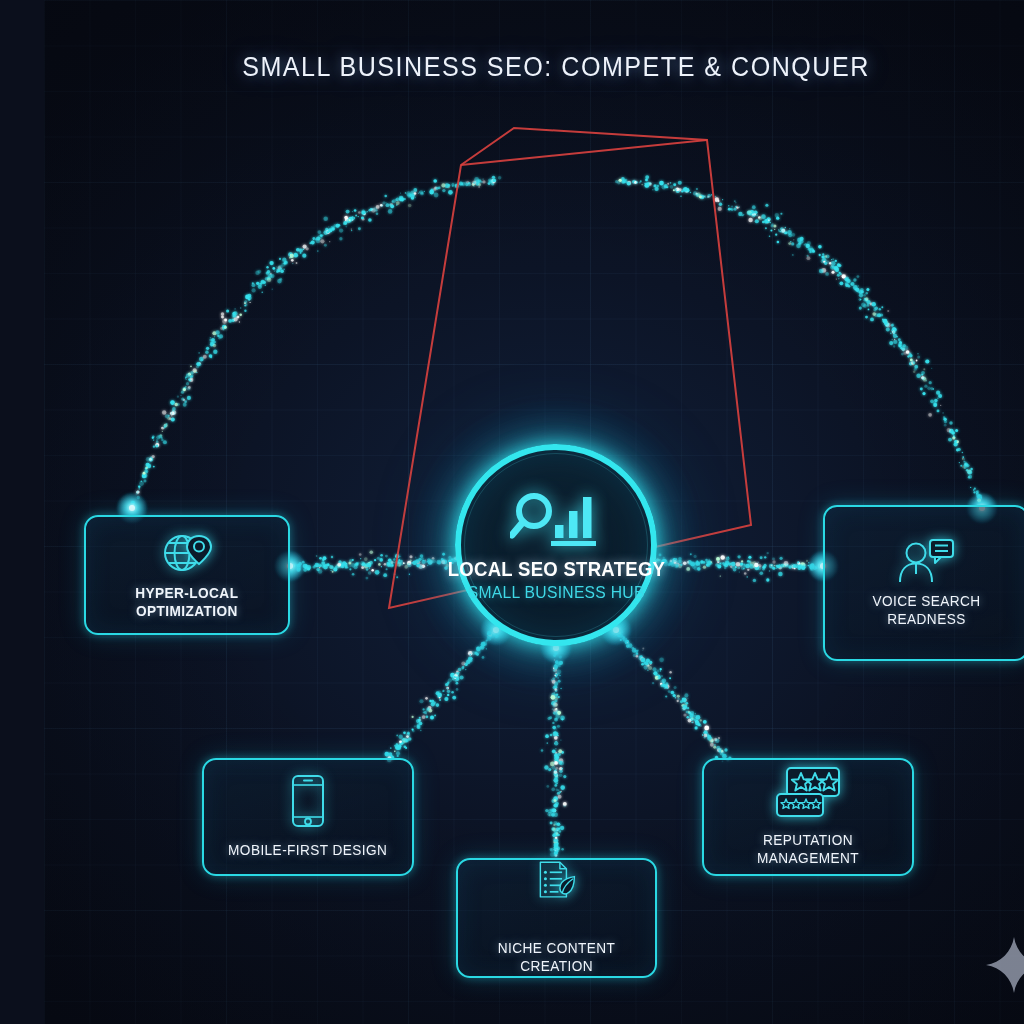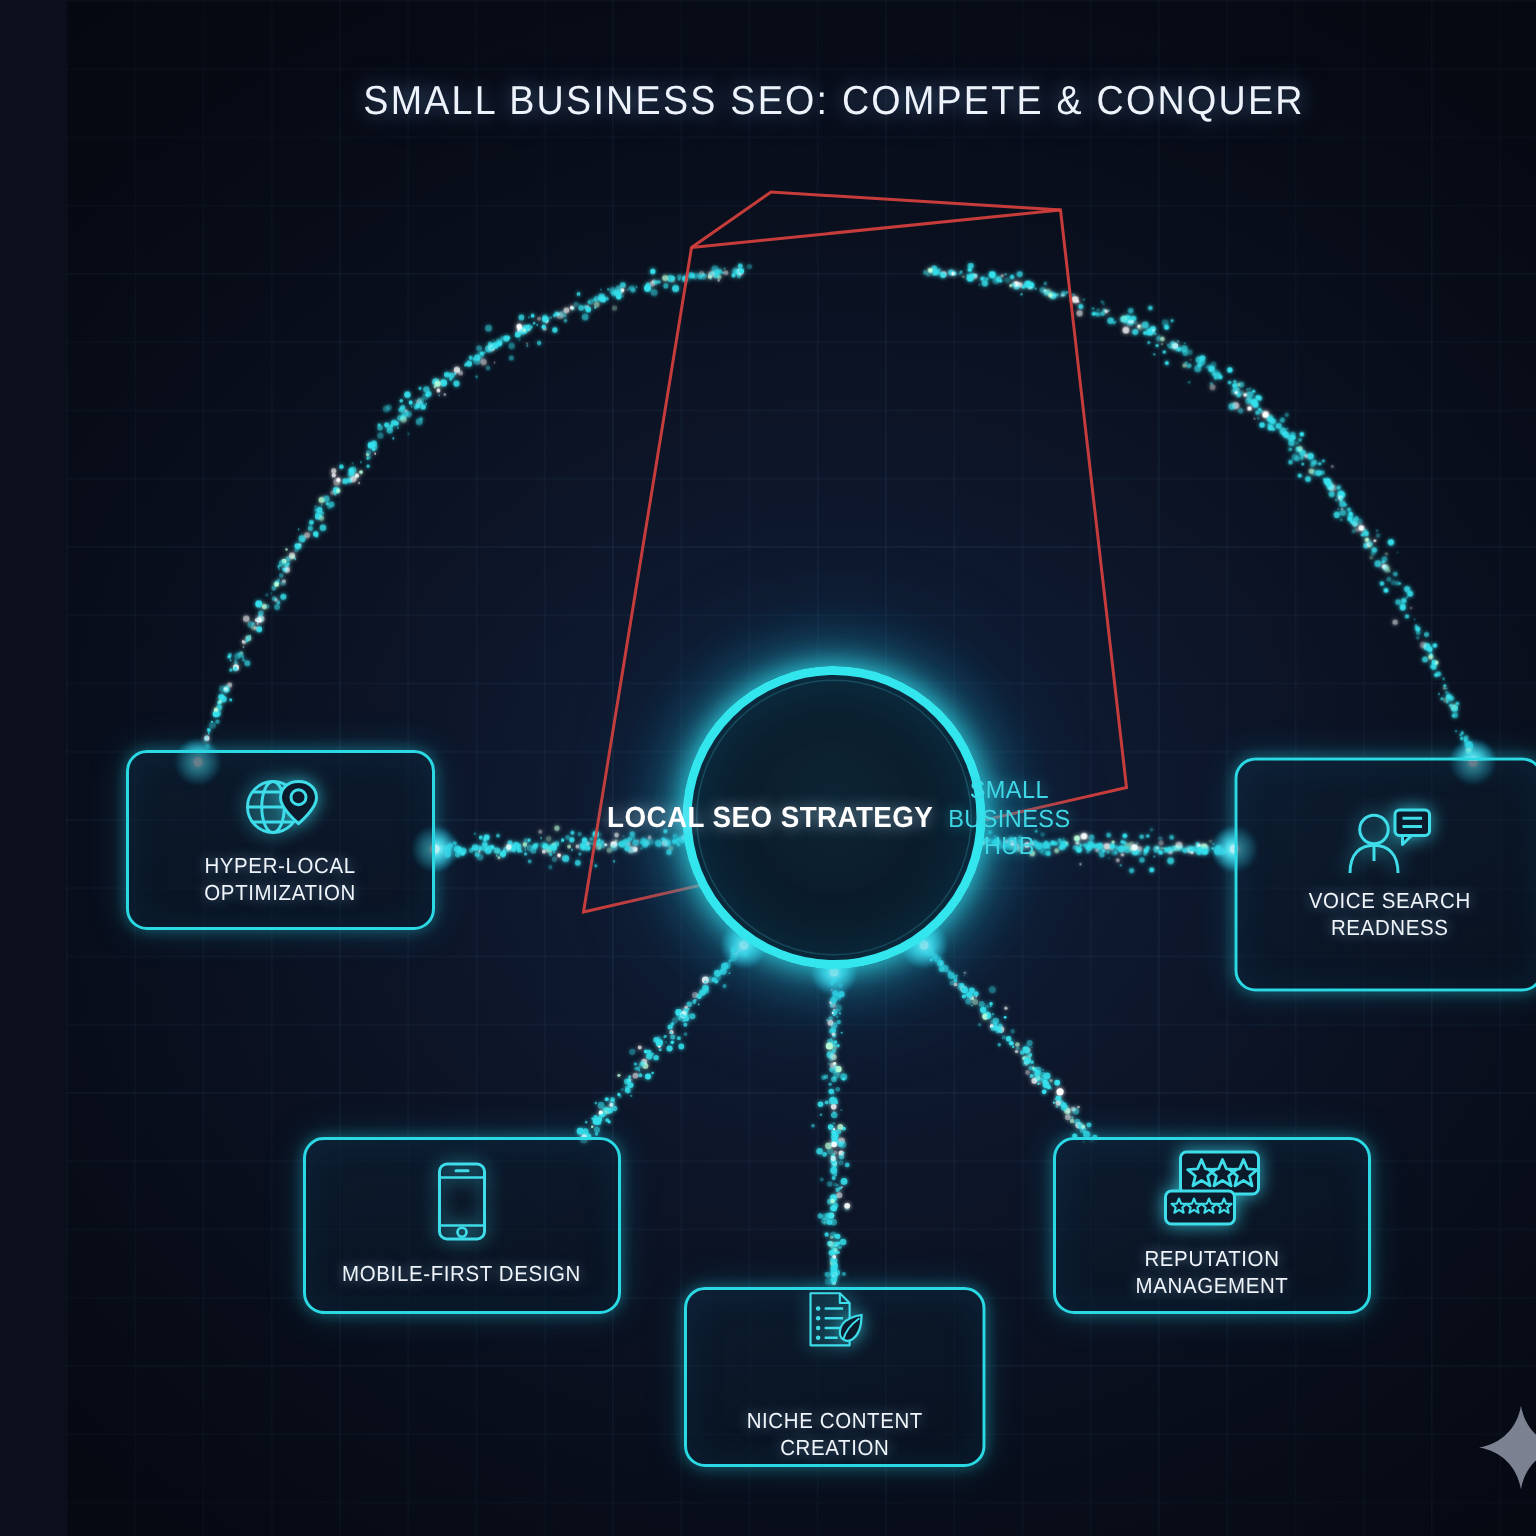--- a/index.html
+++ b/index.html
@@ -85,21 +85,21 @@
       inset 0 0 40px rgba(18,120,160,0.32);
   }
   .hub-inner-ring {
     position:absolute; left:-92px; top:-92px;
     width:184px; height:184px; border-radius:50%;
     border:1px solid rgba(80,220,235,0.2);
   }
   .hub-content {
     position:absolute; left:-100px; top:-100px;
     width:200px; height:200px;
-    display:flex; flex-direction:row;
+    display:flex; flex-direction:column;
     align-items:center; justify-content:center;
     gap:2px;
   }
   .hub-icon { margin-bottom:6px; filter:drop-shadow(0 0 8px rgba(60,225,240,0.85)); }
   .hub-title {
     font-size:19.5px; font-weight:700; color:#ffffff;
     letter-spacing:0.3px; line-height:1.05;
     font-family:"Liberation Sans Narrow","Liberation Sans",sans-serif;
     transform:scaleX(0.95);
     text-shadow:0 0 10px rgba(190,230,255,0.65);
@@ -134,21 +134,21 @@
     color:#f0f5fb;
     text-align:center;
     letter-spacing:0.45px;
     line-height:1.24;
     font-family:"Liberation Sans Narrow","Liberation Sans",sans-serif;
     transform:scaleX(0.94);
     text-shadow:0 0 9px rgba(170,215,250,0.55);
     white-space:pre-line;
   }
   
-  #node-hyper-local      { left:40px;  top:500px; width:206px; height:120px; }
+  #node-hyper-local      { left:40px;  top:515px; width:206px; height:120px;font-weight:bold; }
   #node-voice-search     { left:779px; top:505px; width:206px; height:156px; }
   #node-mobile-first     { left:158px; top:758px; width:212px; height:118px; }
   #node-niche-content    { left:412px; top:858px; width:201px; height:120px;gap:32px; }
   #node-reputation       { left:658px; top:758px; width:212px; height:118px; }
   #node-mobile-first .node-label,
   #node-reputation  .node-label { margin-top:14px; }
 
   
   #sparkle { position:absolute; left:941px; top:936px; z-index:9; opacity:0.72; }
 </style>

